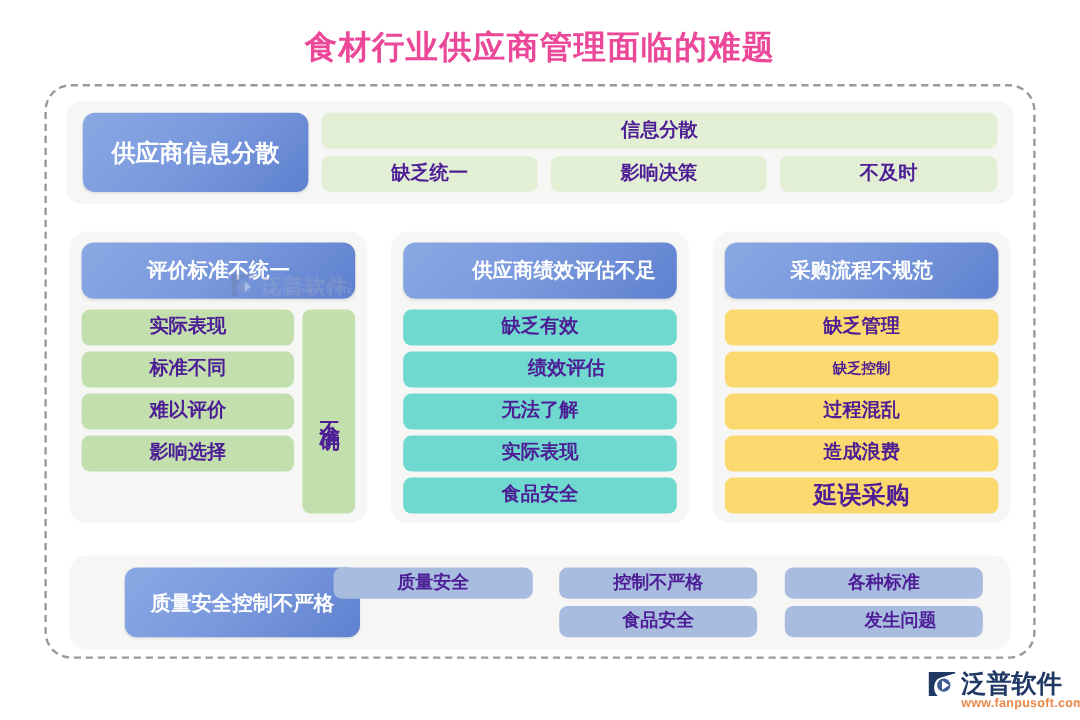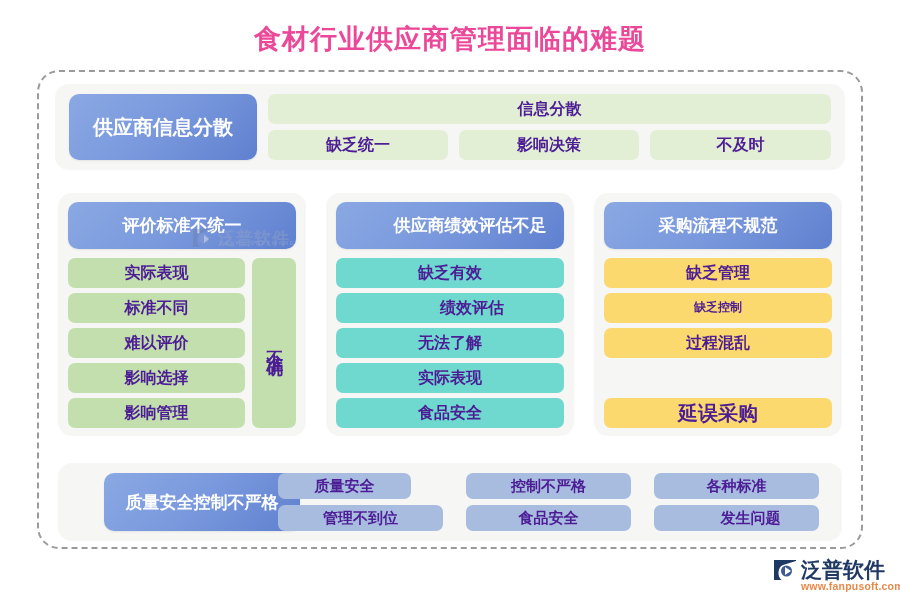--- a/index.html
+++ b/index.html
@@ -128,52 +128,51 @@
   <div class="item g-light" style="left:650px; top:130px; width:181px; height:30px; font-size:16px;">不及时</div>
 
   <div class="panel" style="left:58px; top:193px; width:248px; height:243px;"></div>
 
   <div class="hdr" style="left:68px; top:202px; width:228px; height:47px; font-size:17px;">评价标准不统一</div>
 
   <div class="item g-mid" style="left:68px; top:258px; width:177px; height:30px; font-size:16px;">实际表现</div>
   <div class="item g-mid" style="left:68px; top:293px; width:177px; height:30px; font-size:16px;">标准不同</div>
   <div class="item g-mid" style="left:68px; top:328px; width:177px; height:30px; font-size:16px;">难以评价</div>
   <div class="item g-mid" style="left:68px; top:363px; width:177px; height:30px; font-size:16px;">影响选择</div>
-  <div class="item g-mid" style="left:68px; top:398px; width:177px; height:30px; font-size:16px;">影响管理</div>
 
   <div class="item g-mid vertical" style="left:252px; top:258px; width:44px; height:170px; font-size:17px;">不准确</div>
 
   <div class="panel" style="left:326px; top:193px; width:248px; height:243px;"></div>
 
   <div class="hdr" style="left:336px; top:202px; width:228px; height:47px; font-size:17px;padding-left:40px;">供应商绩效评估不足</div>
 
   <div class="item teal" style="left:336px; top:258px; width:228px; height:30px; font-size:16px;">缺乏有效</div>
   <div class="item teal" style="left:336px; top:293px; width:228px; height:30px; font-size:16px;padding-left:44px;">绩效评估</div>
   <div class="item teal" style="left:336px; top:328px; width:228px; height:30px; font-size:16px;">无法了解</div>
   <div class="item teal" style="left:336px; top:363px; width:228px; height:30px; font-size:16px;">实际表现</div>
   <div class="item teal" style="left:336px; top:398px; width:228px; height:30px; font-size:16px;">食品安全</div>
 
   <div class="panel" style="left:594px; top:193px; width:248px; height:243px;"></div>
 
   <div class="hdr" style="left:604px; top:202px; width:228px; height:47px; font-size:17px;">采购流程不规范</div>
 
   <div class="item amber" style="left:604px; top:258px; width:228px; height:30px; font-size:16px;">缺乏管理</div>
   <div class="item amber" style="left:604px; top:293px; width:228px; height:30px; font-size:12px;">缺乏控制</div>
   <div class="item amber" style="left:604px; top:328px; width:228px; height:30px; font-size:16px;">过程混乱</div>
+  <div class="item amber" style="left:604px; top:363px; width:228px; height:30px; font-size:16px;">造成浪费</div>
   <div class="item amber" style="left:604px; top:398px; width:228px; height:30px; font-size:20px;">延误采购</div>
 
   <div class="panel" style="left:58px; top:463px; width:784px; height:78px;"></div>
 
   <div class="hdr" style="left:68px; top:473px; width:196px; height:58px; font-size:17px;margin-left:36px;">质量安全控制不严格</div>
 
-  <div class="item peri" style="left:278px; top:473px; width:133px; height:26px; font-size:15px;">质量安全</div>
+  <div class="item peri" style="left:278px; top:473px; width:166px; height:26px; font-size:15px;">质量安全</div>
   <div class="item peri" style="left:466px; top:473px; width:165px; height:26px; font-size:15px;">控制不严格</div>
   <div class="item peri" style="left:654px; top:473px; width:165px; height:26px; font-size:15px;">各种标准</div>
 
-  <div class="item peri" style="left:278px; top:505px; width:165px; height:26px; font-size:15px;">管理不到位</div>
   <div class="item peri" style="left:466px; top:505px; width:165px; height:26px; font-size:15px;">食品安全</div>
   <div class="item peri" style="left:654px; top:505px; width:165px; height:26px; font-size:15px;padding-left:28px;">发生问题</div>
 
   <div class="watermark">
     <svg width="26" height="24" viewBox="0 0 26 24">
       <path d="M3 3 L3 21 L10 21 C6 18 6 9 11 7 L22 4 L22 3 Z" fill="#6e7fa8"></path>
       <circle cx="14" cy="13" r="5" fill="#8fa0c6"></circle>
       <path d="M14 9 L19 13 L14 17 Z" fill="#ffffff"></path>
     </svg>
     <span class="wm-txt">泛普软件</span>

